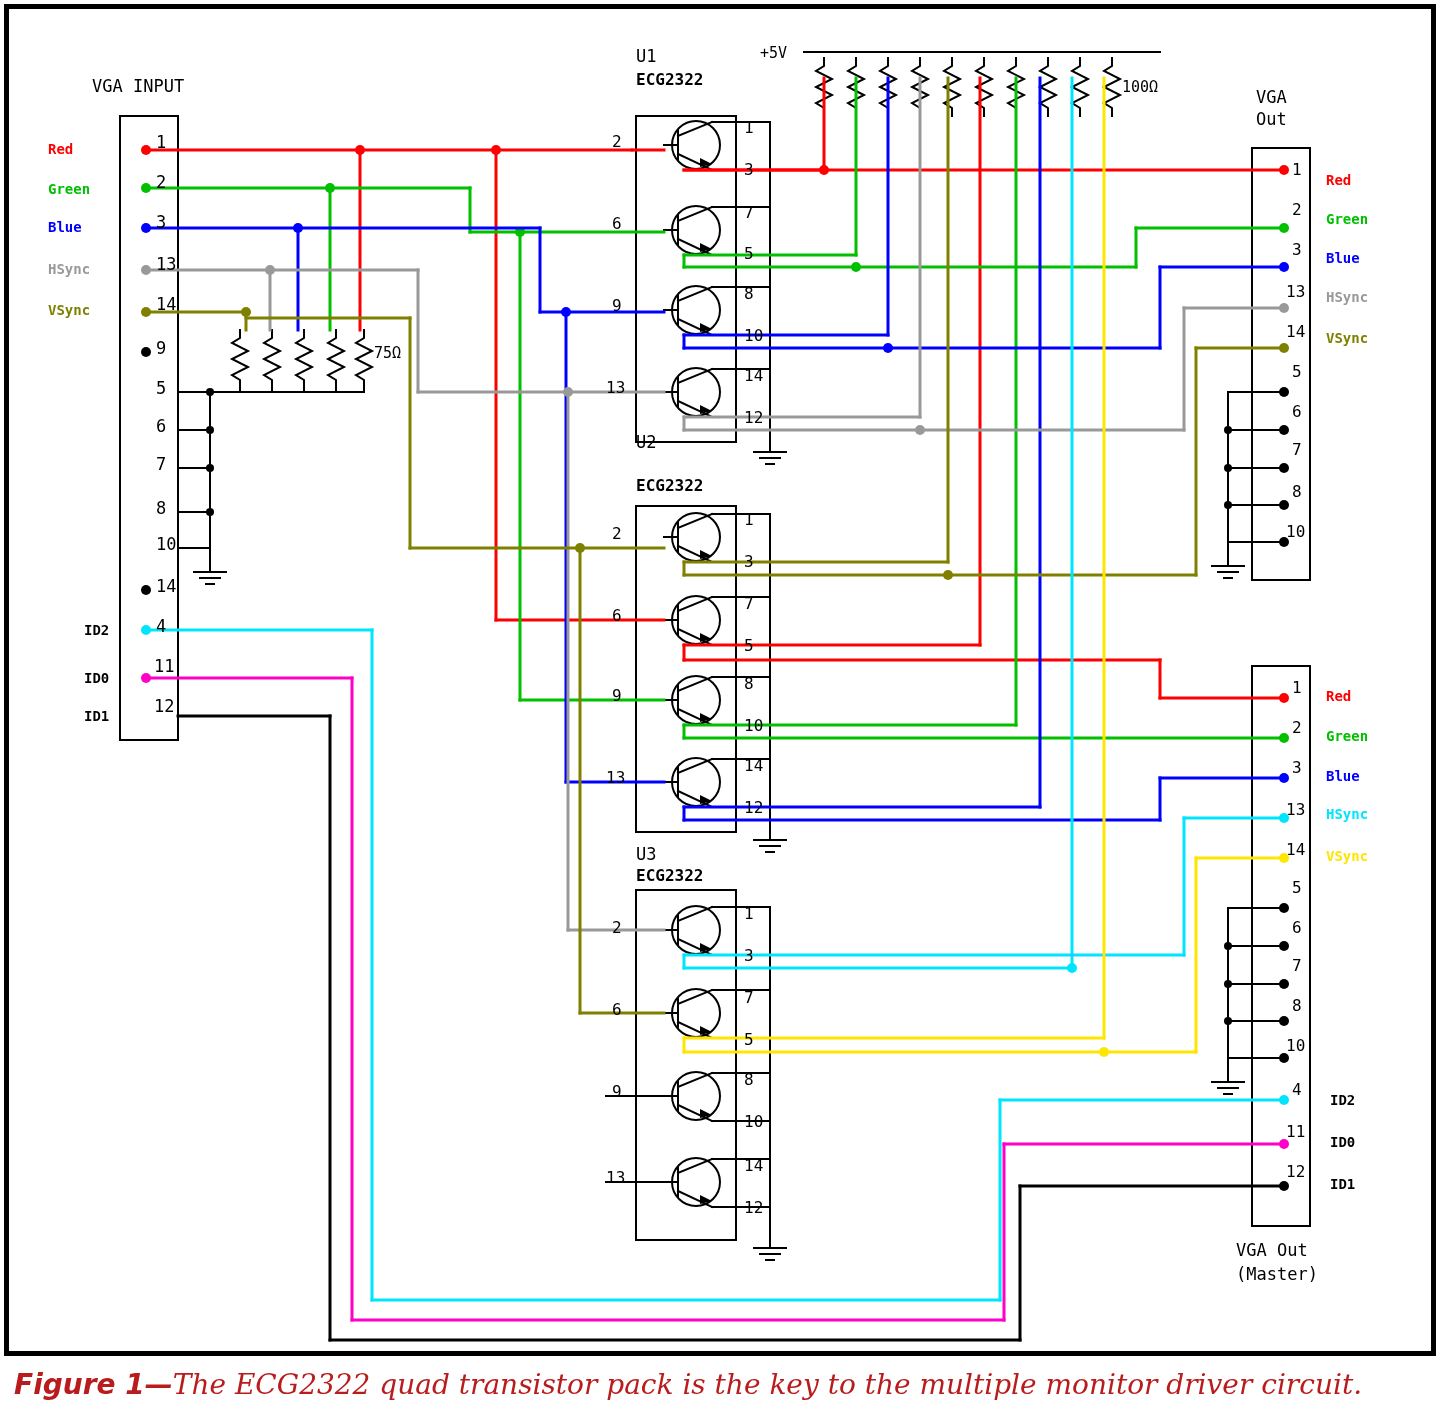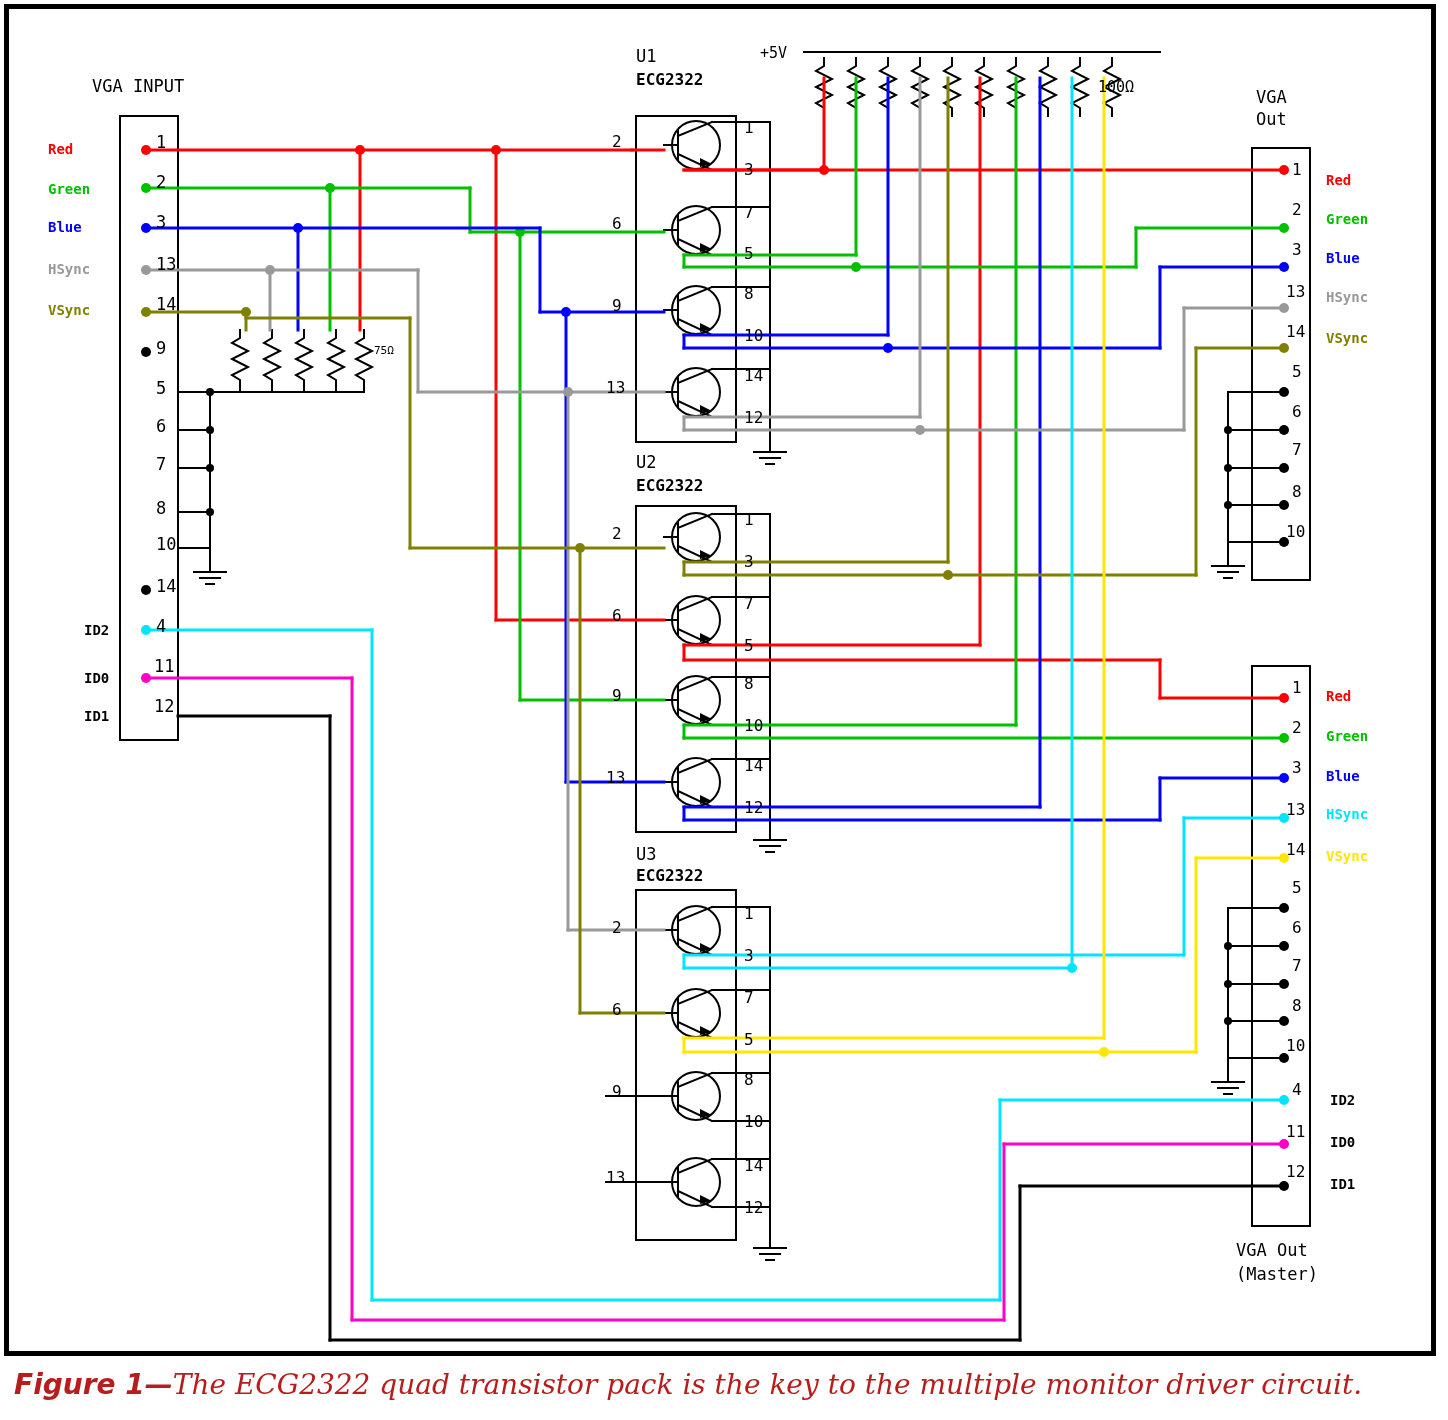--- a/index.html
+++ b/index.html
@@ -422,28 +422,28 @@
   </svg>
 
   <div class="lbl ttl" style="left:92px;top:76px;">VGA INPUT</div>
   <div class="lbl ttl" style="left:1256px;top:86px;line-height:22px;">VGA
 Out</div>
   <div class="lbl ttl" style="left:1236px;top:1238px;line-height:24px;">VGA Out
 (Master)</div>
 
   <div class="lbl ttl" style="left:636px;top:46px;">U1</div>
   <div class="lbl" style="left:636px;top:70px;font-size:16px;font-weight:bold;">ECG2322</div>
-  <div class="lbl ttl" style="left:636px;top:452px;">U2</div>
+  <div class="lbl ttl" style="left:636px;top:432px;">U2</div>
   <div class="lbl" style="left:636px;top:476px;font-size:16px;font-weight:bold;">ECG2322</div>
   <div class="lbl ttl" style="left:636px;top:844px;">U3</div>
   <div class="lbl" style="left:636px;top:866px;font-size:16px;font-weight:bold;">ECG2322</div>
 
   <div class="lbl" style="left:760px;top:44px;font-size:15px;">+5V</div>
-  <div class="lbl" style="left:1098px;top:78px;font-size:15px;">100Ω</div>
-  <div class="lbl" style="left:374px;top:344px;font-size:11px;">75Ω</div>
+  <div class="lbl" style="left:1122px;top:78px;font-size:15px;">100Ω</div>
+  <div class="lbl" style="left:374px;top:344px;font-size:15px;">75Ω</div>
 
   <div class="lbl" style="left:48px;top:141px;font-size:14px;color:#ff0000;font-weight:bold;">Red</div>
   <div class="lbl" style="left:48px;top:181px;font-size:14px;color:#00c000;font-weight:bold;">Green</div>
   <div class="lbl" style="left:48px;top:219px;font-size:14px;color:#0000ff;font-weight:bold;">Blue</div>
   <div class="lbl" style="left:48px;top:261px;font-size:14px;color:#999999;font-weight:bold;">HSync</div>
   <div class="lbl" style="left:48px;top:302px;font-size:14px;color:#808000;font-weight:bold;">VSync</div>
   <div class="lbl" style="left:84px;top:622px;font-size:14px;color:#000;font-weight:bold;">ID2</div>
   <div class="lbl" style="left:84px;top:670px;font-size:14px;color:#000;font-weight:bold;">ID0</div>
   <div class="lbl" style="left:84px;top:708px;font-size:14px;color:#000;font-weight:bold;">ID1</div>
 

